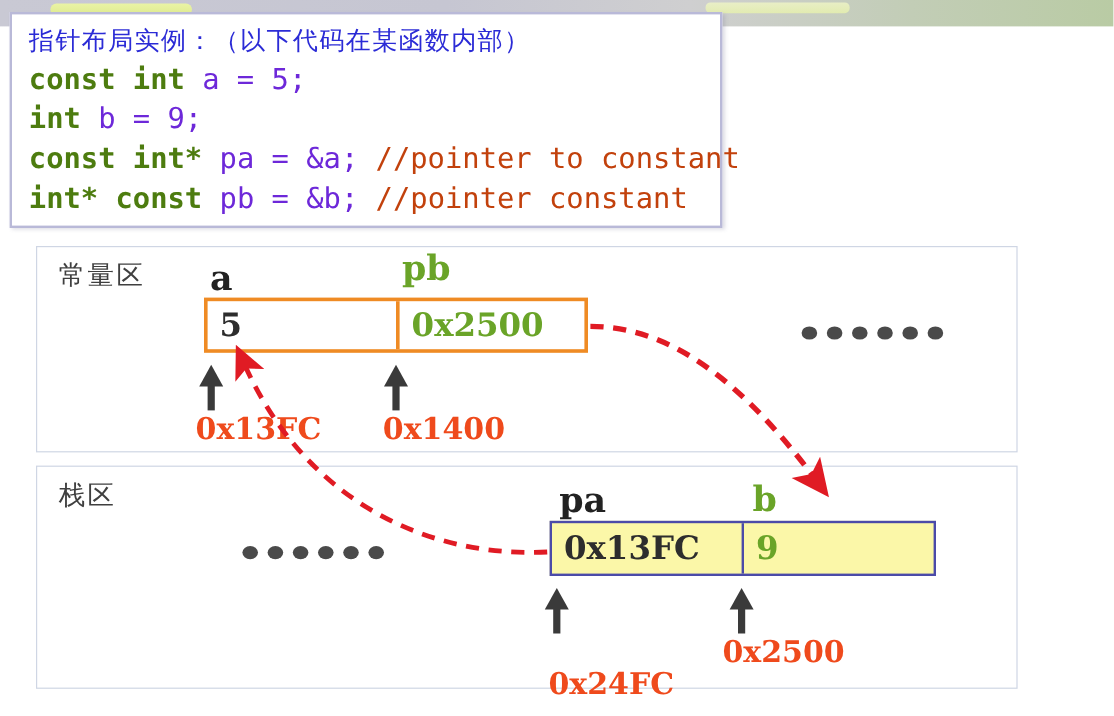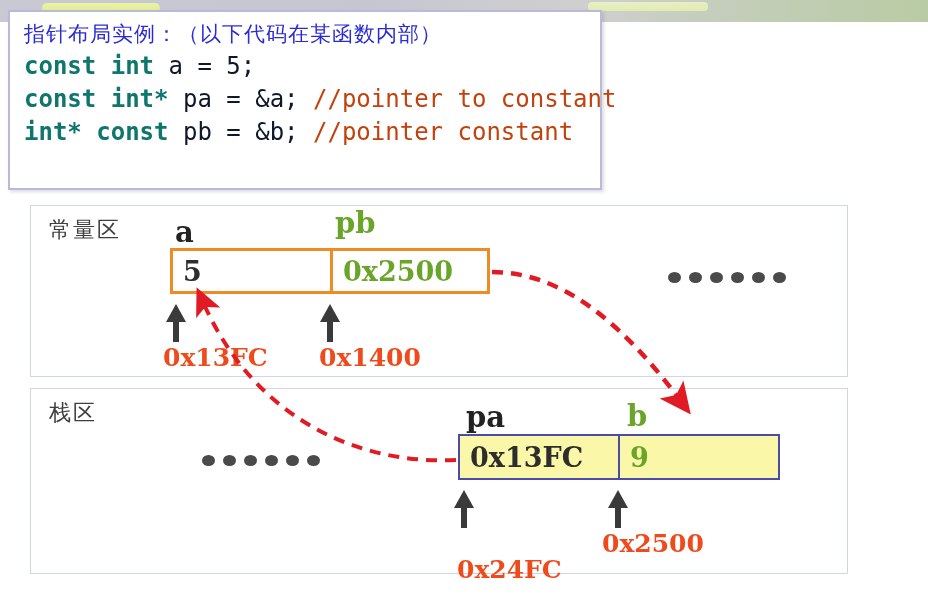--- a/index.html
+++ b/index.html
@@ -40,22 +40,22 @@
     font-family:"DejaVu Sans Mono","Liberation Mono",monospace;
     font-size:24px;line-height:33px;white-space:pre;color:#8d8d8d;
   }
   #code-title{
     color:#2b2bd6;
     font-family:"DejaVu Sans","Liberation Sans",sans-serif;
     font-size:21px;line-height:32px;letter-spacing:1px;
     white-space:pre;
     font-weight:500;
   }
-  .kw{color:#0f766e;font-weight:bold;}
-  .pl{color:#0f172a;}
+  .kw{color:#4d7c0f;font-weight:bold;}
+  .pl{color:#6d28d9;}
   .cm{color:#c2410c;}
 
   
   .panel{
     position:absolute;
     background:#ffffff;
     border:1px solid #cfd6e4;
     box-sizing:border-box;
   }
   #panel-const{left:30px;top:205px;width:818px;height:172px;}
@@ -127,20 +127,21 @@
 <div id="top-strip">
   <div id="top-strip-chip-left"></div>
   <div id="top-strip-chip-right"></div>
 </div>
 
 <div id="code-card">
   <div id="code-title">指针布局实例：（以下代码在某函数内部）</div>
 
   <div class="code-line"><span class="kw">const int</span><span class="pl"> a = 5;</span></div>
 
+  <div class="code-line"><span class="kw">int</span><span class="pl"> b = 9;</span></div>
 
   <div class="code-line"><span class="kw">const int</span><span class="kw">*</span><span class="pl"> pa = &amp;a; </span><span class="cm">//pointer to constant</span></div>
 
   <div class="code-line"><span class="kw">int</span><span class="kw">*</span><span class="kw"> const</span><span class="pl"> pb = &amp;b; </span><span class="cm">//pointer constant</span></div>
 </div>
 
 <div class="panel" id="panel-const">
   <div class="panel-title">常量区</div>
 </div>
 

